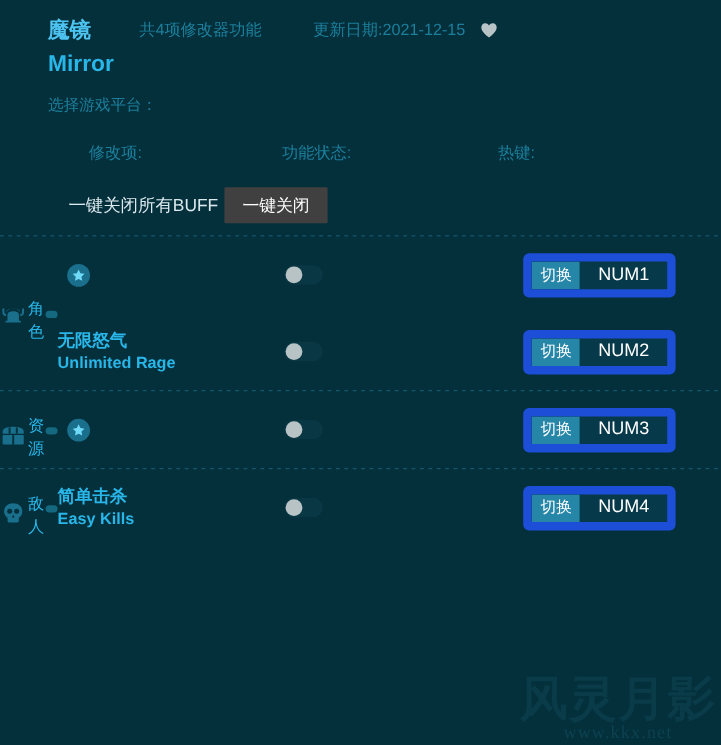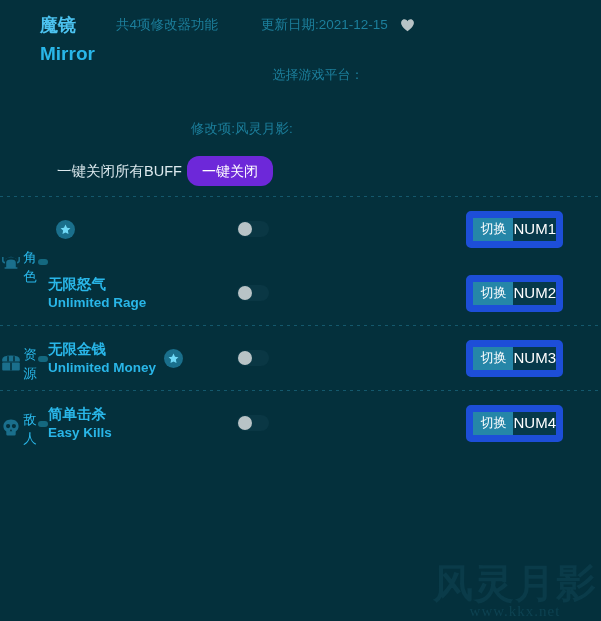--- a/index.html
+++ b/index.html
@@ -90,21 +90,20 @@
   }
 
   
   .platform-row {
     position: relative;
     z-index: 2;
     display: flex;
     align-items: center;
     padding-left: 40px;
     height: 44px;
-    flex-direction: column;
   }
   .platform-label {
     font-size: 13px;
     color: #1c7f9c;
     margin-right: 5px;
   }
   .steam-btn {
     display: inline-flex;
     align-items: center;
     gap: 7px;
@@ -121,21 +120,21 @@
   }
 
   
   .col-head {
     position: relative;
     z-index: 2;
     height: 36px;
     display: flex;
     align-items: center;
   }
-  .col-head .c1 { width: 235px; padding-left: 74px; box-sizing: border-box; text-align: right; }
+  .col-head .c1 { width: 235px; padding-left: 74px; box-sizing: border-box; }
   .col-head .c2 { width: 180px; text-align: left; }
   .col-head .c3 { flex: 1; }
   .col-head span {
     font-size: 13.5px;
     color: #1c7f9c;
   }
 
   
   .oneclick-row {
     position: relative;
@@ -149,25 +148,25 @@
     padding-left: 57px;
     box-sizing: border-box;
     font-size: 14.5px;
     color: #dce9ee;
   }
   .oneclick-btncell {
     width: 180px;
   }
   .oneclick-btn {
     display: inline-block;
-    background: #6d28d9;
+    background: #404040;
     color: #ffffff;
     font-size: 14px;
     padding: 7px 15px;
-    border-radius: 12px;
+    border-radius: 1px;
     cursor: pointer;
     line-height: 16px;
   }
 
   
   .divider {
     position: relative;
     z-index: 2;
     height: 1px;
     margin: 0;
@@ -311,21 +310,21 @@
     background: #2586a8;
     color: #ffffff;
     font-size: 13px;
     padding: 3px 7px 4px;
     line-height: 16px;
     white-space: nowrap;
   }
   .hotkey-key {
     color: #ffffff;
     font-size: 15px;
-    padding: 2px 0 3px;
+    padding: 2px 15px 3px;
     line-height: 18px;
     white-space: nowrap;
     font-family: "Liberation Sans", sans-serif;
   }
 </style>
 </head>
 <body>
 
 <div class="watermark">
   <div class="watermark-glyphs">风灵月影</div>
@@ -345,21 +344,22 @@
   </div>
   <div class="game-title-en">Mirror</div>
 </div>
 
 <div class="platform-row">
   <span class="platform-label">选择游戏平台：</span>
 </div>
 
 <div class="col-head">
   <div class="c1"><span>修改项:</span></div>
-  <div class="c2"><span>风灵月影:</span></div>
+  <div class="c2"><span>功能状态:</span></div>
+  <div class="c3"><span>热键:</span></div>
 </div>
 
 <div class="oneclick-row">
   <div class="oneclick-name">一键关闭所有BUFF</div>
   <div class="oneclick-btncell">
     <span class="oneclick-btn">一键关闭</span>
   </div>
 </div>
 
 <div id="sections-host">
@@ -428,24 +428,20 @@
             <rect x="13.2" y="3.2" width="1.6" height="5.2" fill="#04303c"></rect>
             <rect x="10.2" y="9.6" width="1.6" height="7.8" fill="#04303c"></rect>
           </svg>
         </div>
         <div class="cat-text">资源</div>
         <div class="cat-bar"></div>
       </div>
       <div class="rows-col">
         <div class="cheat-row">
           <div class="cheat-name">
-            <div class="cheat-name-text">
-              <div class="cn">无限金钱</div>
-              <div class="en">Unlimited Money</div>
-            </div>
             <span class="star-badge">
               <svg width="11" height="11" viewBox="0 0 11 11">
                 <path d="M5.5 0.6 L7 3.7 L10.4 4.2 L7.9 6.6 L8.5 10 L5.5 8.4 L2.5 10 L3.1 6.6 L0.6 4.2 L4 3.7 Z" fill="#6fd9f7"></path>
               </svg>
             </span>
           </div>
           <div class="cheat-toggle-cell">
             <div class="toggle">
               <span class="knob"></span>
             </div>

